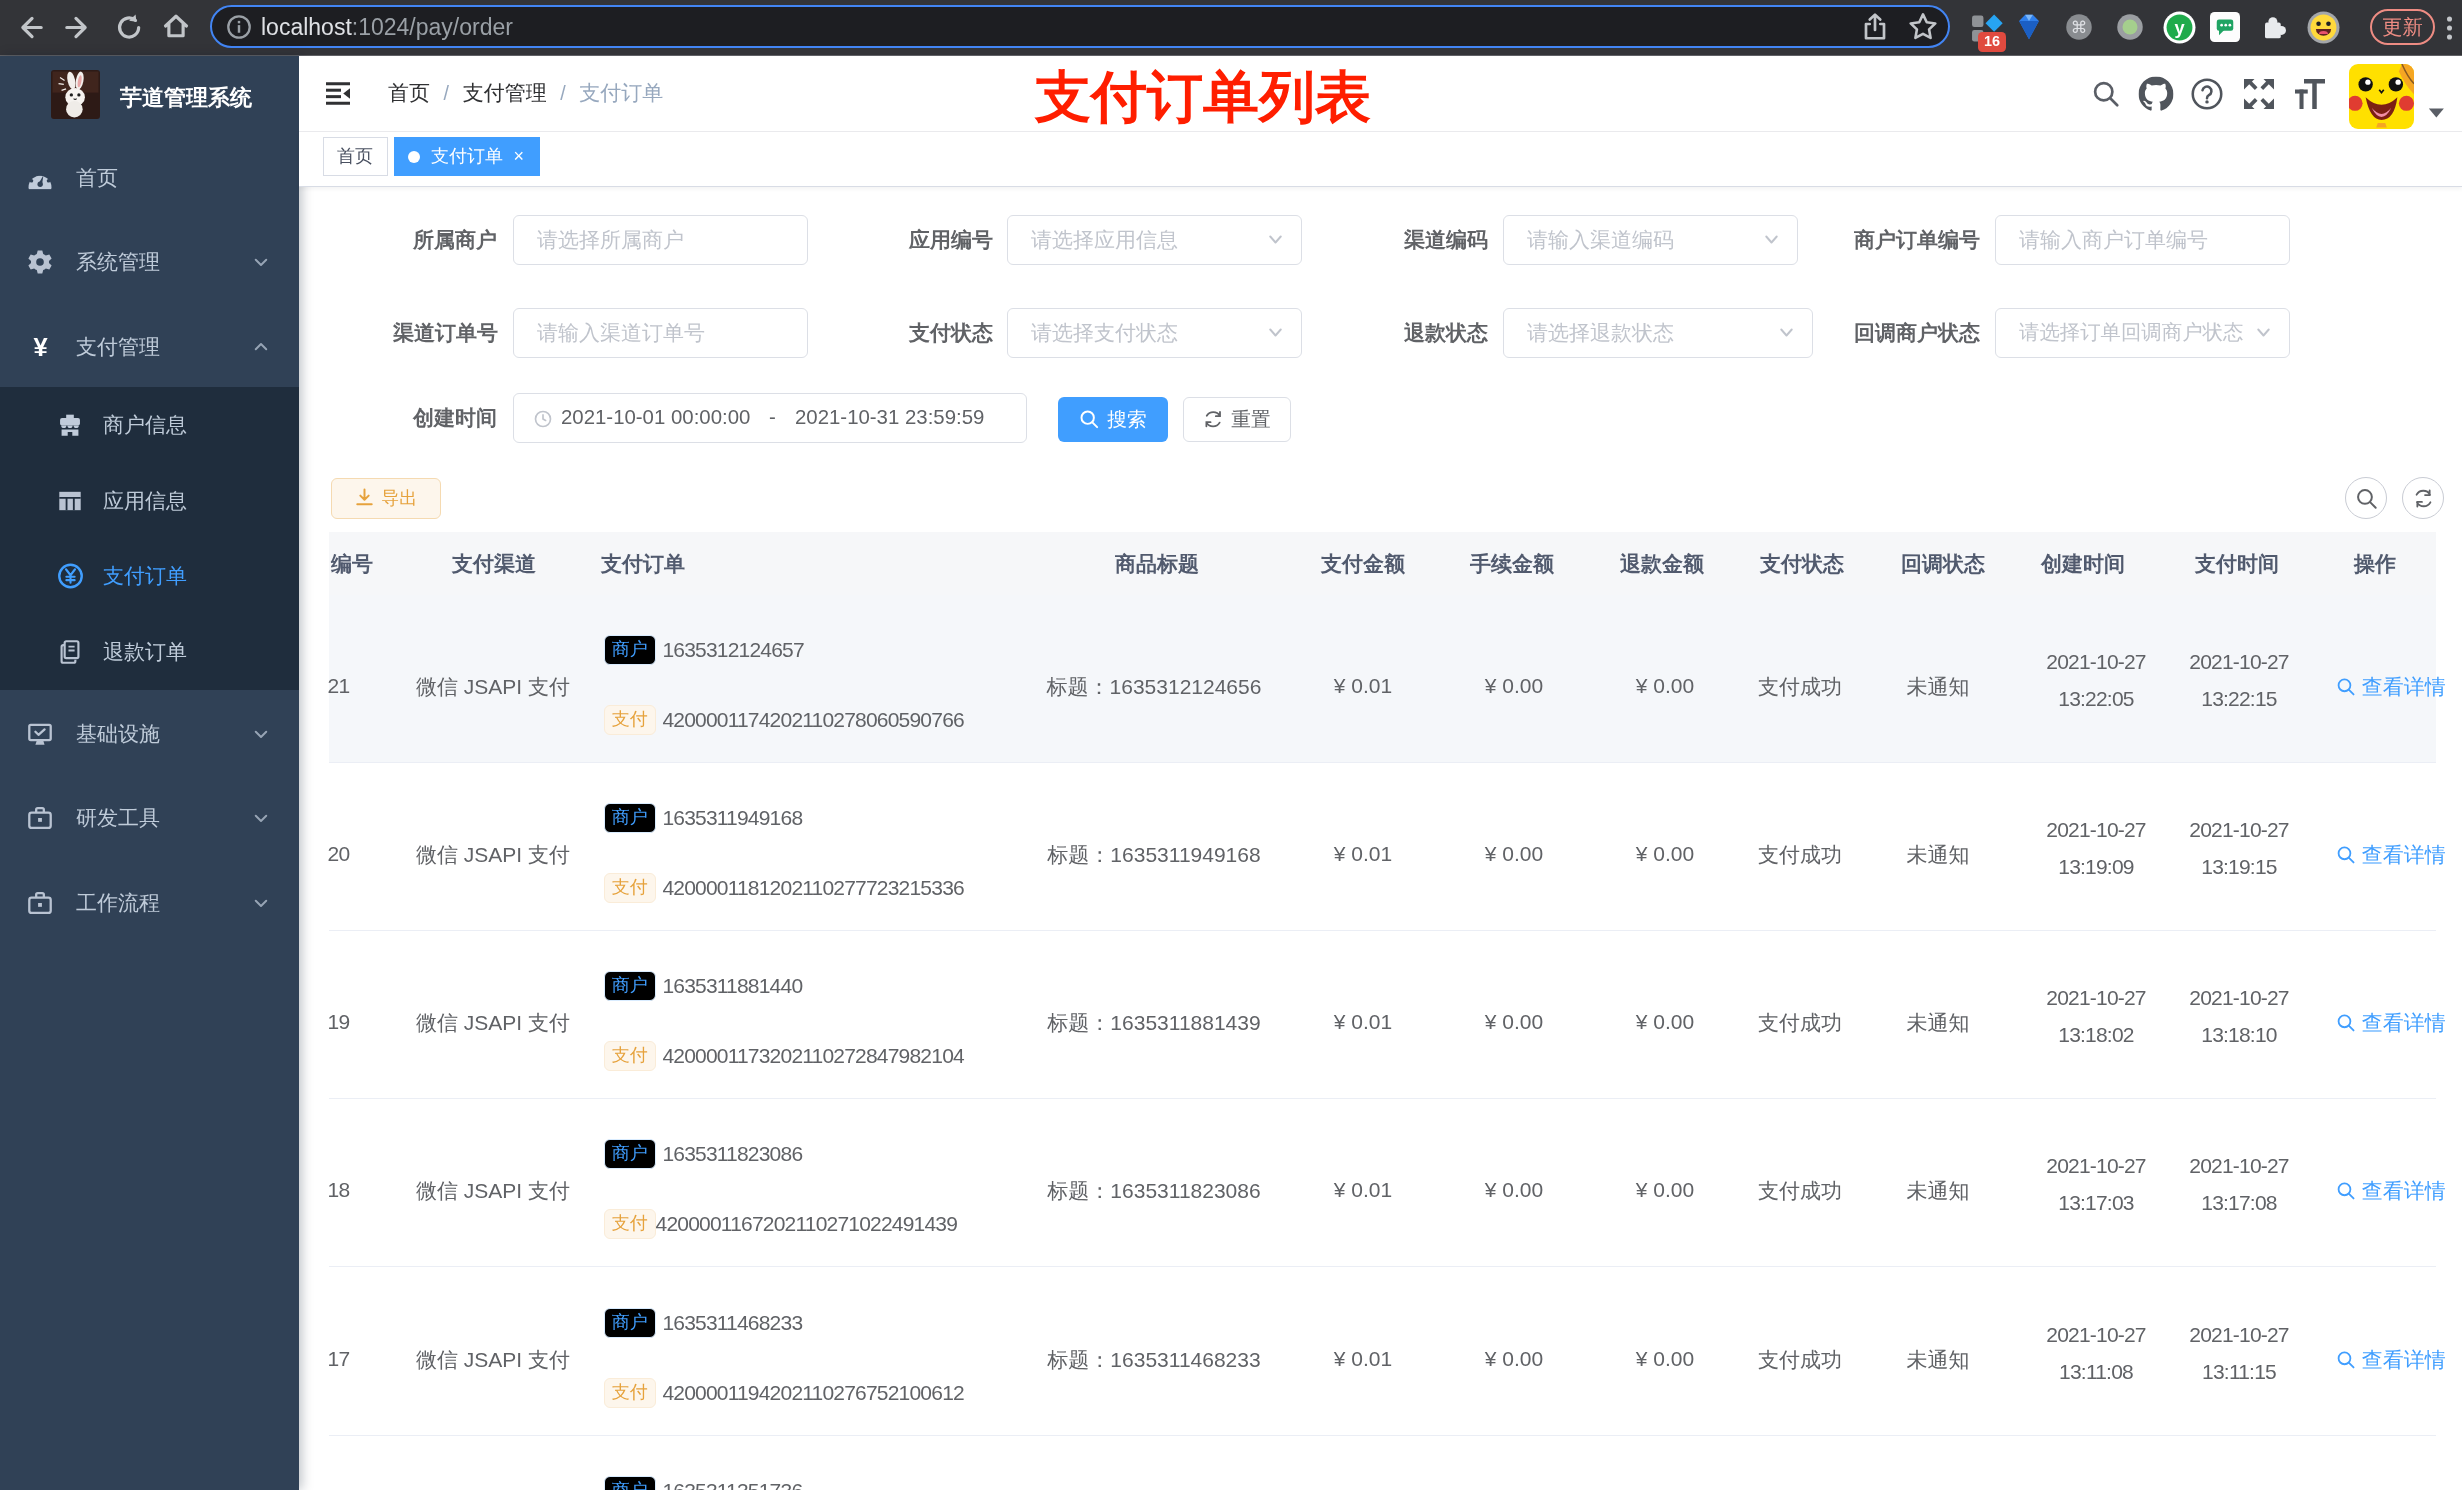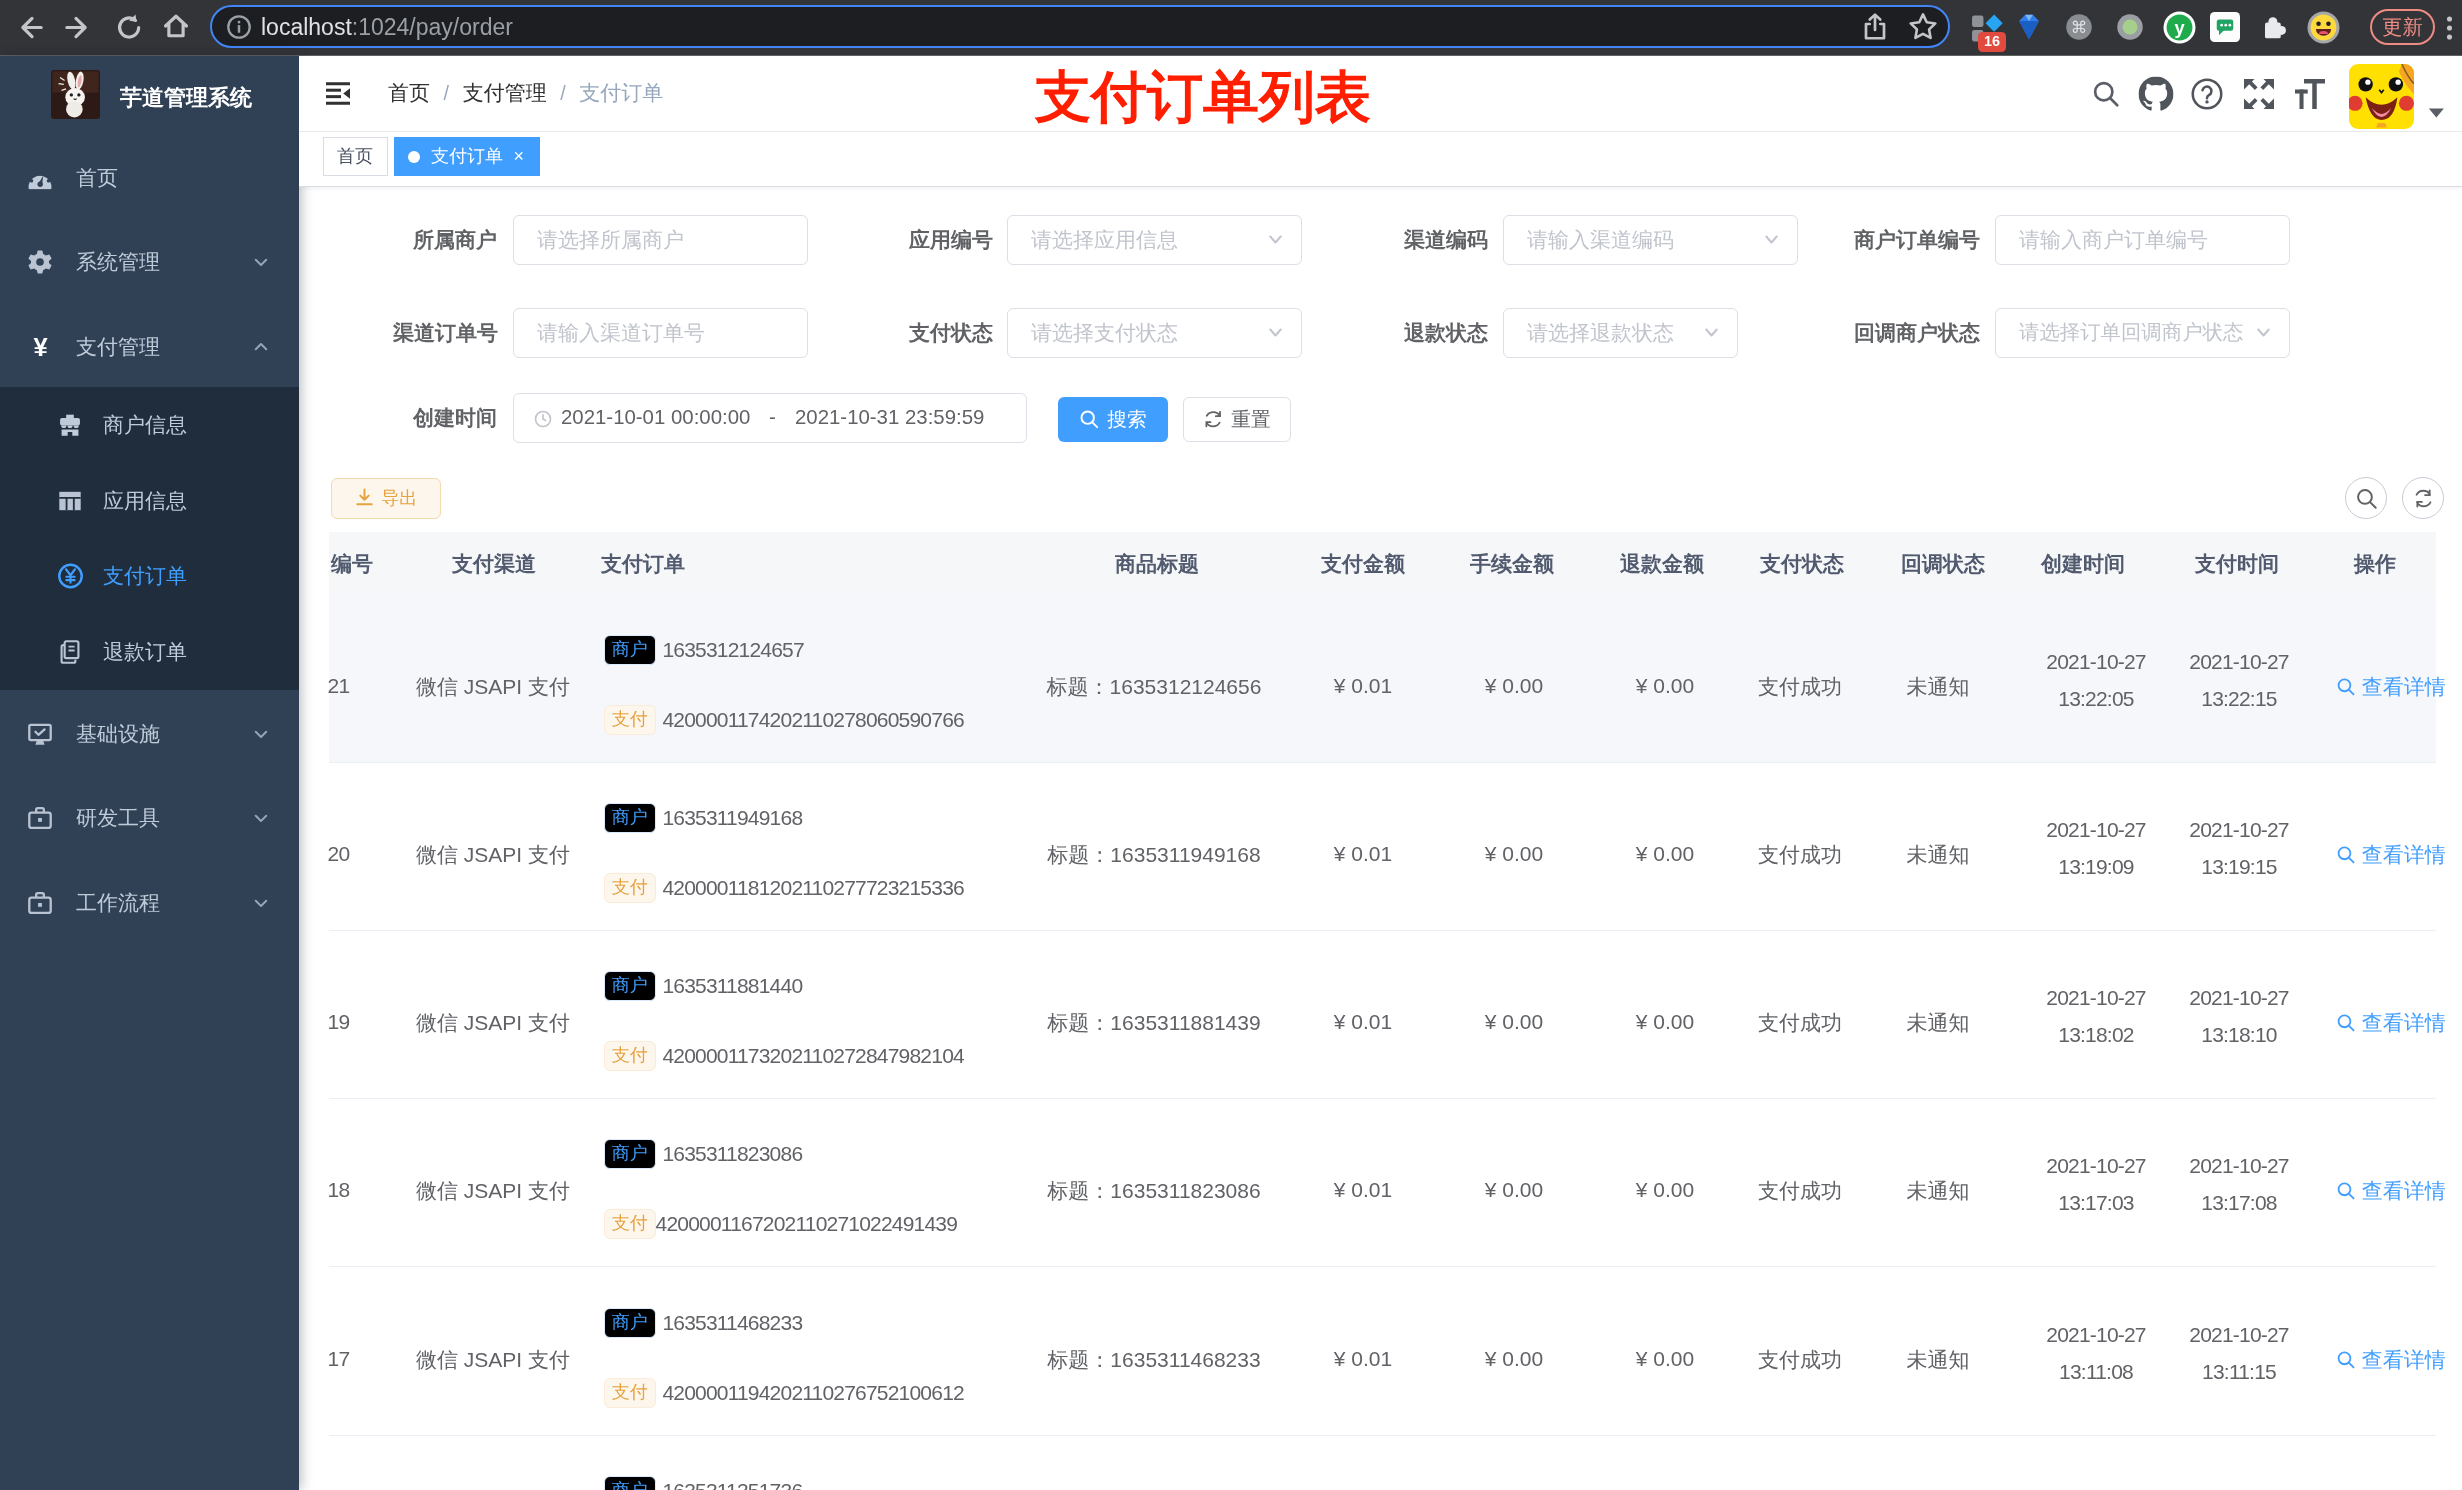--- a/index.html
+++ b/index.html
@@ -358,21 +358,21 @@
 <div class="flabel" style="left:1768px; top:215px; width:212px;">商户订单编号</div>
 <div class="finput" style="left:1995px; top:215px; width:295px;">请输入商户订单编号</div>
 
 <div class="flabel" style="left:284px; top:308px; width:214px;">渠道订单号</div>
 <div class="finput" style="left:513px; top:308px; width:295px;">请输入渠道订单号</div>
 <div class="flabel" style="left:826px; top:308px; width:167px;">支付状态</div>
 <div class="finput" style="left:1007px; top:308px; width:295px;">请选择支付状态<svg class="carr" width="21" height="21" viewBox="0 0 28 28">
       <path d="M7 10 L14 18 L21 10" stroke="#c0c4cc" stroke-width="2.6" fill="none" stroke-linecap="round" stroke-linejoin="round"></path>
     </svg></div>
 <div class="flabel" style="left:1321px; top:308px; width:167px;">退款状态</div>
-<div class="finput" style="left:1503px; top:308px; width:235px;">请选择退款状态<svg class="carr" width="21" height="21" viewBox="0 0 28 28">
+<div class="finput" style="left:1503px; top:308px; width:310px;">请选择退款状态<svg class="carr" width="21" height="21" viewBox="0 0 28 28">
       <path d="M7 10 L14 18 L21 10" stroke="#c0c4cc" stroke-width="2.6" fill="none" stroke-linecap="round" stroke-linejoin="round"></path>
     </svg></div>
 <div class="flabel" style="left:1768px; top:308px; width:212px;">回调商户状态</div>
 <div class="finput" style="left:1995px; top:308px; width:295px; overflow:hidden; font-size:20.4px;">请选择订单回调商户状态<svg class="carr" width="21" height="21" viewBox="0 0 28 28">
       <path d="M7 10 L14 18 L21 10" stroke="#c0c4cc" stroke-width="2.6" fill="none" stroke-linecap="round" stroke-linejoin="round"></path>
     </svg></div>
 
 <div class="flabel" style="left:329px; top:393px; width:168px;">创建时间</div>
 <div class="finput" style="left:513px; top:393px; width:514px; color:#606266; font-size:20.4px; padding-left:0;">
   <svg class="abs" style="left:19.7px; top:16px;" width="18" height="18" viewBox="0 0 24 24">

